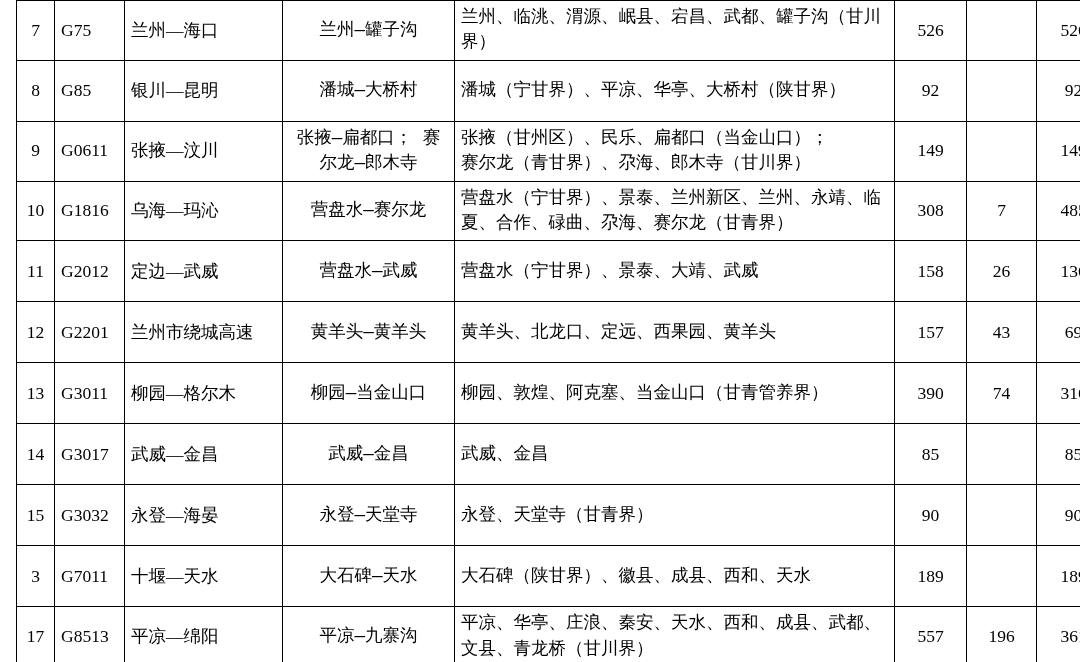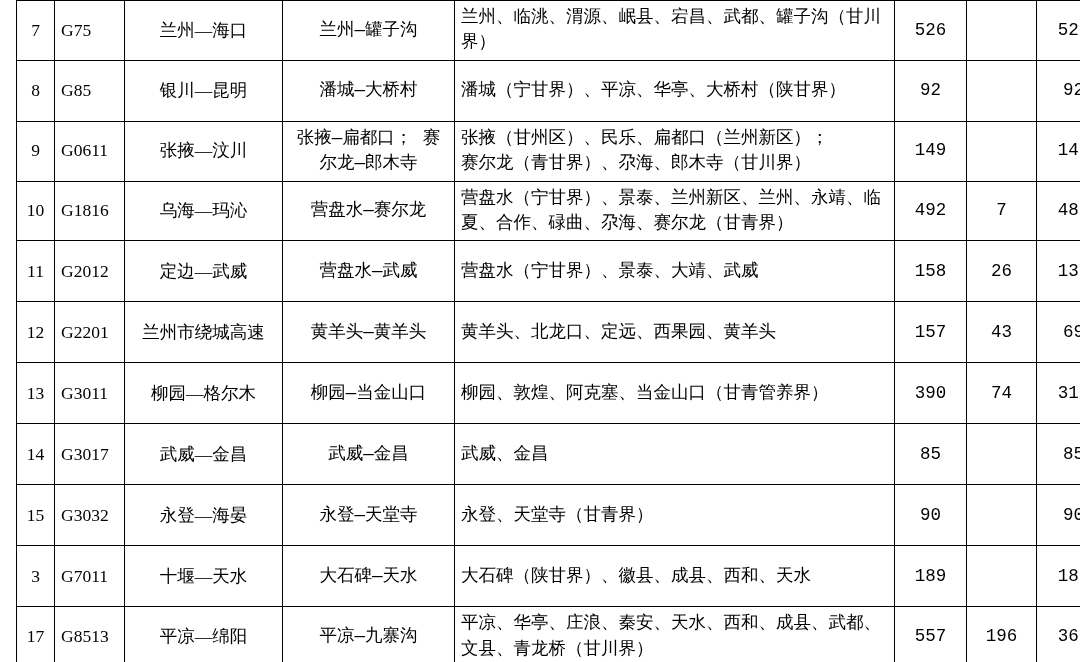--- a/index.html
+++ b/index.html
@@ -40,24 +40,24 @@
   col.c-code  { width: 70px; }
   col.c-name  { width: 158px; }
   col.c-seg   { width: 172px; }
   col.c-detail{ width: 440px; }
   col.c-total { width: 72px; }
   col.c-built { width: 70px; }
   col.c-plan  { width: 74px; }
 
   td.index  { text-align: center; }
   td.code   { }
-  td.name   { text-align: center; }
+  td.name   { text-align: left; }
   td.seg    { text-align: center; font-family: Liberation Mono, monospace; }
   td.detail { text-align: left; }
-  td.num    { text-align: center; font-family: Liberation Mono, monospace; }
+  td.num    { text-align: center; }
 
   .row-h-2 td { height: 48px; }
   .row-h-1 td { height: 52px; }
 
   td.detail .line { display: block; font-family: Liberation Mono, monospace; }
 </style>
 </head>
 <body>
 
 <div class="sheet">
@@ -103,38 +103,38 @@
 
       <tr class="row-h-2">
         <td class="index">9</td>
         <td class="code">G0611</td>
         <td class="name">张掖—汶川</td>
         <td class="seg">
           <span class="line">张掖—扁都口；</span>
           <span class="line">赛尔龙—郎木寺</span>
         </td>
         <td class="detail">
-          <span class="line">张掖（甘州区）、民乐、扁都口（兰州新区）；</span>
+          <span class="line">张掖（甘州区）、民乐、扁都口（当金山口）；</span>
           <span class="line">赛尔龙（青甘界）、尕海、郎木寺（甘川界）</span>
         </td>
         <td class="num">149</td>
         <td class="num"></td>
         <td class="num">149</td>
       </tr>
 
       <tr class="row-h-2">
         <td class="index">10</td>
         <td class="code">G1816</td>
         <td class="name">乌海—玛沁</td>
         <td class="seg">营盘水—赛尔龙</td>
         <td class="detail">
           <span class="line">营盘水（宁甘界）、景泰、兰州新区、兰州、永靖、临</span>
           <span class="line">夏、合作、碌曲、尕海、赛尔龙（甘青界）</span>
         </td>
-        <td class="num">492</td>
+        <td class="num">308</td>
         <td class="num">7</td>
         <td class="num">485</td>
       </tr>
 
       <tr class="row-h-1">
         <td class="index">11</td>
         <td class="code">G2012</td>
         <td class="name">定边—武威</td>
         <td class="seg">营盘水—武威</td>
         <td class="detail">

